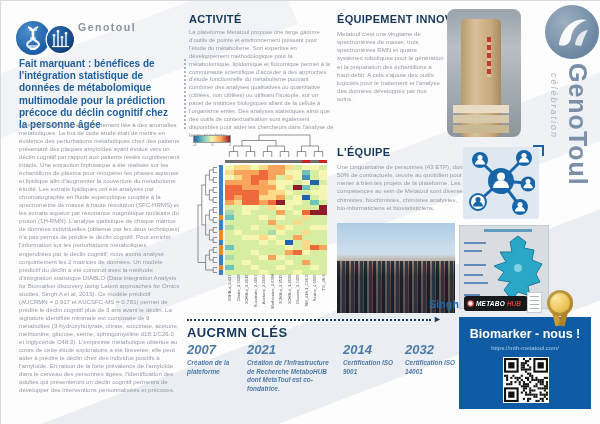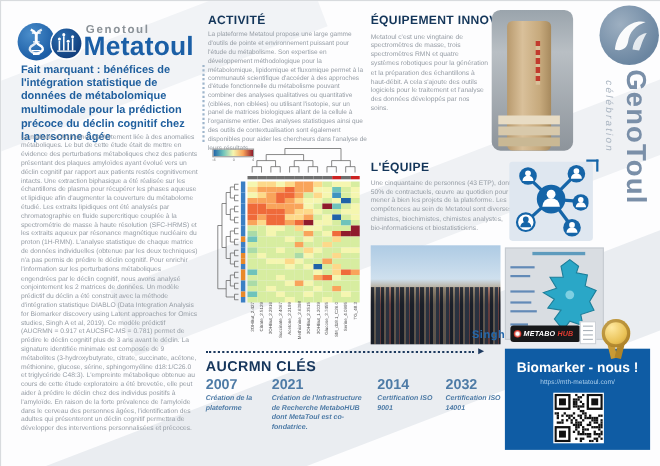--- a/index.html
+++ b/index.html
@@ -42,21 +42,21 @@
     background:linear-gradient(90deg,#1f63a8,#6fc3bb,#f5f6b0,#f9a45b,#8f1b2c);}
   #hm-legend-ticks{display:flex;justify-content:space-between;font-size:3.5px;color:#777;}
   #hm-labels{position:absolute;left:34px;top:146px;width:102px;height:40px;}
   #hm-labels span{position:absolute;width:34px;top:14px;font-size:4.1px;color:#555;text-align:right;
     transform:rotate(-90deg);white-space:nowrap;}
   
   #dates{left:186px;top:314px;width:256px;}
   #dates-line{position:absolute;left:0;top:4px;width:244px;border-top:2.5px dotted #1d3a5f;}
   #dates-arrow{position:absolute;left:246px;top:-1px;font-size:9px;color:#1d3a5f;}
   #dates-title{position:absolute;left:0;top:10px;font-size:13px;font-weight:bold;color:#16365c;letter-spacing:.4px;}
-  .year{position:absolute;top:27px;font-size:13px;font-weight:bold;color:#4e7ba6;}
+  .year{position:absolute;top:27px;font-size:13px;font-weight:bold;font-style:italic;color:#4e7ba6;}
   .ylabel{position:absolute;top:44px;font-size:6.4px;line-height:1.35;font-weight:bold;font-style:italic;color:#4e7ba6;}
   #y1{left:0;} #l1{left:0;width:50px;}
   #y2{left:60px;} #l2{left:60px;width:86px;}
   #y3{left:156px;} #l3{left:156px;width:56px;}
   #y4{left:218px;} #l4{left:218px;width:52px;}
   
   #equip-title{left:336px;top:12px;}
   #equip-body{left:336px;top:29px;width:107px;font-size:6.1px;line-height:1.34;color:#959ca4;}
   #equip-photo{left:446px;top:8px;width:74px;height:128px;border-radius:8px;overflow:hidden;
     background:linear-gradient(180deg,#9aa4ac 0%,#b9bfc4 30%,#8d949b 100%);}
@@ -131,21 +131,20 @@
       <g fill="#fff">
           <circle cx="7" cy="9.5" r="1.4"></circle>
           <circle cx="11" cy="5.5" r="1.4"></circle>
       <circle cx="15" cy="11.5" r="1.4"></circle>
           <circle cx="19" cy="7.5" r="1.4"></circle>
         </g>
       <line x1="5" y1="20.5" x2="22" y2="20.5" stroke="#fff" stroke-width="1.2"></line>
     </svg>
   </div>
   <div class="abs z" id="brand-genotoul">Genotoul</div>
-  <div class="abs z" id="brand-metatoul">Metatoul</div>
 
   <div class="abs z" id="highlight-title">Fait marquant : bénéfices de l'intégration statistique de données de métabolomique multimodale pour la prédiction précoce du déclin cognitif chez la personne âgée</div>
   <div class="abs z" id="highlight-body">La maladie d'Alzheimer est fortement liée à des anomalies métaboliques. Le but de cette étude était de mettre en évidence des perturbations métaboliques chez des patients présentant des plaques amyloïdes ayant évolué vers un déclin cognitif par rapport aux patients restés cognitivement intacts. Une extraction biphasique a été réalisée sur les échantillons de plasma pour récupérer les phases aqueuse et lipidique afin d'augmenter la couverture du métabolome étudié. Les extraits lipidiques ont été analysés par chromatographie en fluide supercritique couplée à la spectrométrie de masse à haute résolution (SFC-HRMS) et les extraits aqueux par résonance magnétique nucléaire du proton (1H-RMN). L'analyse statistique de chaque matrice de données individuelles (obtenue par les deux techniques) n'a pas permis de prédire le déclin cognitif. Pour enrichir l'information sur les perturbations métaboliques engendrées par le déclin cognitif, nous avons analysé conjointement les 2 matrices de données. Un modèle prédictif du déclin a été construit avec la méthode d'intégration statistique DIABLO (Data Integration Analysis for Biomarker discovery using Latent approaches for Omics studies, Singh A et al, 2019). Ce modèle prédictif (AUCRMN = 0.917 et AUCSFC-MS = 0.781) permet de prédire le déclin cognitif plus de 3 ans avant le déclin. La signature identifiée minimale est composée de 9 métabolites (3-hydroxybutyrate, citrate, succinate, acétone, méthionine, glucose, sérine, sphingomyéline d18:1/C26.0 et triglycéride C48:3). L'empreinte métabolique obtenue au cours de cette étude exploratoire a été brevetée, elle peut aider à prédire le déclin chez des individus positifs à l'amyloïde. En raison de la forte prévalence de l'amyloïde dans le cerveau des personnes âgées, l'identification des adultes qui présenteront un déclin cognitif permettra de développer des interventions personnalisées et précoces.</div>
   <div class="abs z vdots"></div>
 
   <div class="abs z sec-title" id="activity-title">ACTIVITÉ</div>
   <div class="abs z" id="activity-body">La plateforme Metatoul propose une large gamme d'outils de pointe et environnement puissant pour l'étude du métabolisme. Son expertise en développement méthodologique pour la métabolomique, lipidomique et fluxomique permet à la communauté scientifique d'accéder à des approches d'étude fonctionnelle du métabolisme pouvant combiner des analyses qualitatives ou quantitative (ciblées, non ciblées) ou utilisant l'isotopie, sur un panel de matrices biologiques allant de la cellule à l'organisme entier. Des analyses statistiques ainsi que des outils de contextualisation sont également disponibles pour aider les chercheurs dans l'analyse de leurs résultats.</div>
 
   <div class="abs z" id="heatmap">
     <div id="hm-legend">

